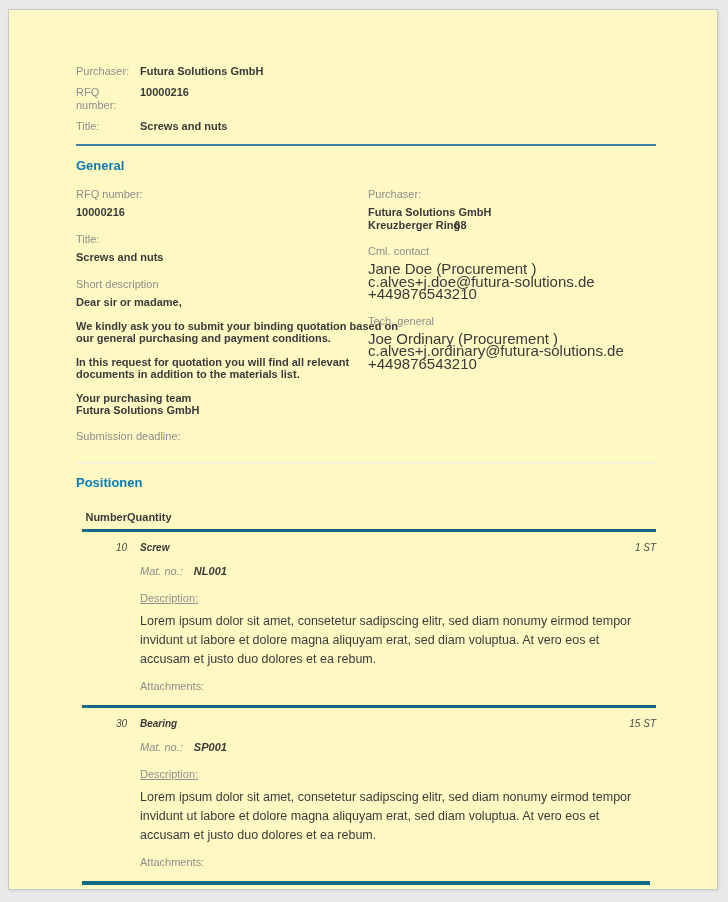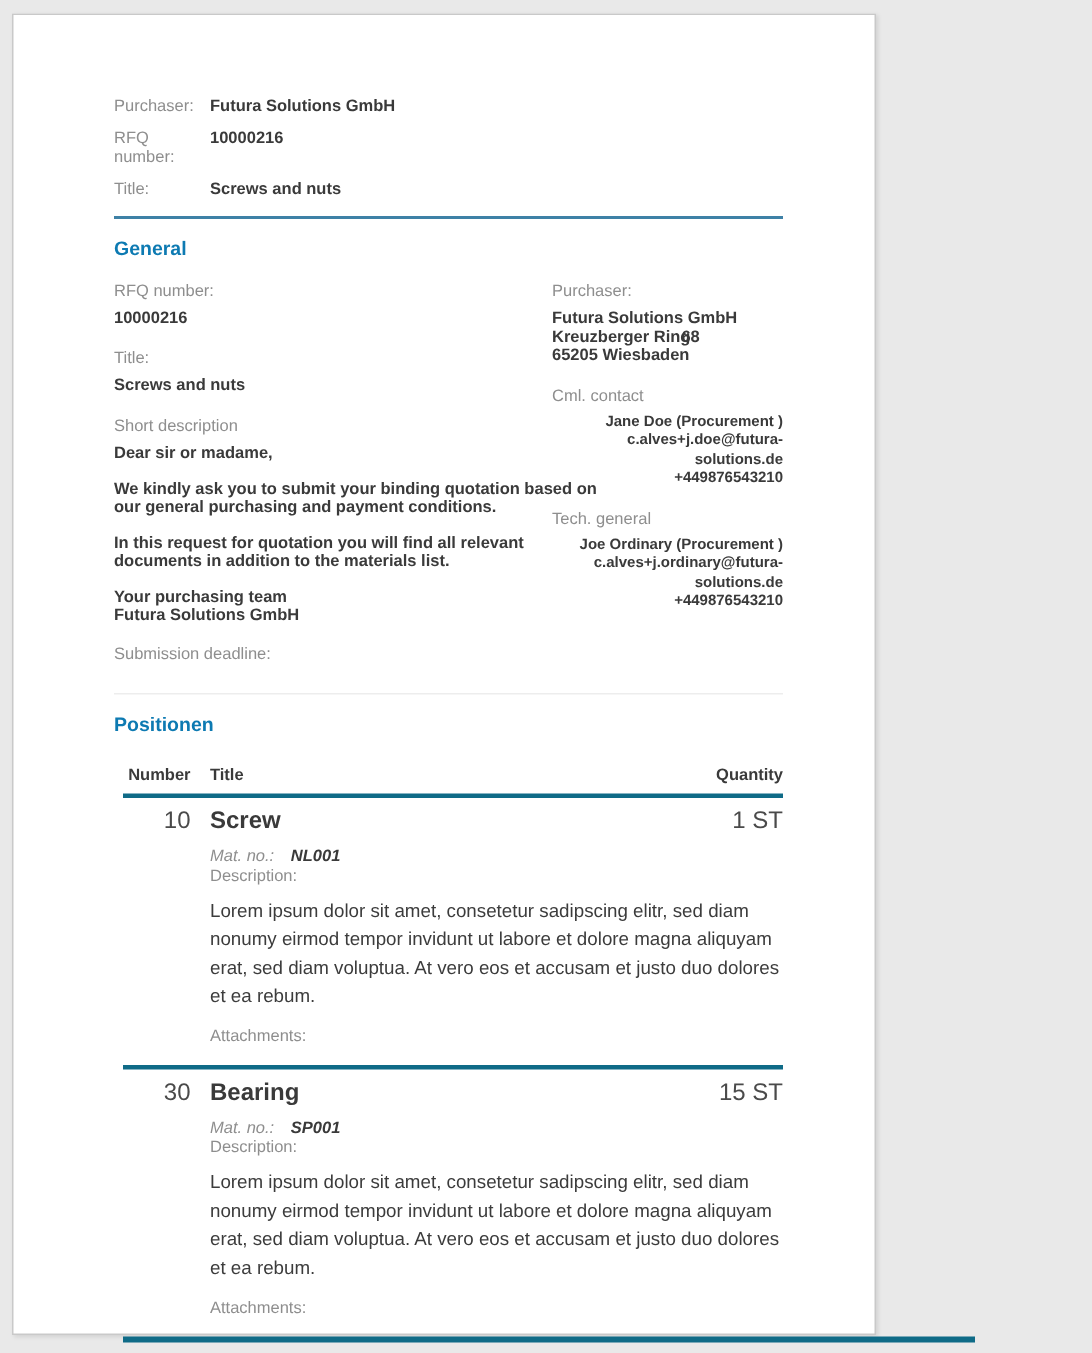--- a/index.html
+++ b/index.html
@@ -10,66 +10,66 @@
     --ink:#3a3a3a;
   }
   *{box-sizing:border-box;}
   html,body{margin:0;padding:0;}
   body{
     width:728px;height:902px;position:relative;overflow:hidden;
     background:#e9e9e9;
     font-family:"Liberation Sans",sans-serif;
   }
   .page{
-    position:absolute;left:8px;top:9px;width:576px;height:881px;
-    background:#ffffff;border:1px solid #c9c9c9;
+    position:absolute;left:8px;top:9px;width:710px;height:881px;
+    background:#fef9c3;border:1px solid #c9c9c9;
     box-shadow:1px 1px 3px rgba(0,0,0,0.10);
   }
   .content{padding:55px 61px 0 67px;}
 
   
   .srow{display:flex;font-size:11px;line-height:13px;margin-bottom:8px;}
   .slabel{flex:none;width:64px;color:var(--label-gray);}
   .svalue{font-weight:700;color:var(--ink);}
 
   .divider-blue{border-top:2px solid var(--thin-divider);margin-top:11px;}
   .section-title{margin-top:13px;font-size:13px;line-height:14px;font-weight:700;color:var(--accent);}
 
   
   .grid{display:grid;grid-template-columns:292px 1fr;margin-top:15px;align-items:start;}
   .field{margin-bottom:14px;}
   .f-label{font-size:11px;line-height:13px;color:var(--label-gray);margin-bottom:5px;}
   .f-value{font-size:11px;line-height:13px;font-weight:700;color:var(--ink);}
   .f-value.normal{font-weight:400;}
   .pre-block{white-space:pre;font-size:11px;line-height:12px;font-weight:700;color:var(--ink);overflow:visible;}
-  .multiline{white-space:pre-line;font-size:10px;line-height:12.5px;font-weight:700;color:var(--ink);text-align:right;}
+  .multiline{white-space:pre-line;font-size:15px;line-height:12.5px;font-weight:400;color:var(--ink);}
   .addr-line{font-size:11px;line-height:12.5px;font-weight:700;color:var(--ink);}
   .house{margin-left:-6px;}
 
   .divider-light{border-top:1px solid #ededed;margin-top:5px;}
 
   
   .postable{margin:21px 0 0 6px;}
   .thead{display:flex;font-size:11px;line-height:13px;font-weight:700;color:var(--ink);
          padding-bottom:5px;border-bottom:3px solid var(--teal);}
   .col-num{flex:none;width:45px;text-align:right;}
   .col-title{flex:1;margin-left:13px;}
   .col-qty{flex:none;text-align:right;}
   .item{padding:9px 0 12px;}
   .item.sep{border-top:3px solid var(--teal);}
-  .irow{display:flex;font-size:16px;line-height:13px;}
+  .irow{display:flex;font-size:10px;line-height:13px;font-style:italic;}
   .irow .num{color:#4a4a4a;}
   .irow .ititle{font-weight:700;color:var(--ink);}
   .irow .qty{color:#4a4a4a;}
   .ibody{margin-left:58px;}
   .matline{margin-top:11px;font-size:11px;line-height:13px;font-style:italic;}
   .mat-lbl{color:var(--label-gray);margin-right:8px;}
   .mat-val{font-weight:700;color:var(--ink);}
   .g-label{font-size:11px;line-height:13px;color:var(--label-gray);}
-  .dlabel{}
+  .dlabel{margin-top:14px;text-decoration:underline;}
   .desc{margin-top:7px;font-size:12.5px;line-height:19px;color:#3c3c3c;max-width:508px;}
   .alabel{margin-top:11px;}
   .bottom-line{border-top:4px solid var(--teal);width:568px;}
 </style>
 </head>
 <body style="background: rgb(233, 233, 233);">
 
 <div class="page">
   <div class="content">
 
@@ -118,21 +118,20 @@
         <div class="field">
           <div class="f-label">Submission deadline:</div>
         </div>
       </div>
 
       <div>
         <div class="field">
           <div class="f-label">Purchaser:</div>
           <div class="addr-line">Futura Solutions GmbH</div>
           <div class="addr-line"><span>Kreuzberger Ring</span><span class="house">68</span></div>
-          <div class="addr-line">65205 Wiesbaden</div>
         </div>
         <div class="field">
           <div class="f-label">Cml. contact</div>
           <div class="multiline">Jane Doe (Procurement )
 c.alves+j.doe@futura-solutions.de
 +449876543210</div>
         </div>
         <div class="field">
           <div class="f-label">Tech. general</div>
           <div class="multiline">Joe Ordinary (Procurement )
@@ -142,21 +141,20 @@
       </div>
     </div>
 
     <div class="divider-light"></div>
 
     <div class="section-title">Positionen</div>
 
     <div class="postable">
       <div class="thead">
         <span class="col-num">Number</span>
-        <span class="col-title">Title</span>
         <span class="col-qty">Quantity</span>
       </div>
 
       <div class="item">
         <div class="irow">
           <span class="col-num num">10</span>
           <span class="col-title ititle">Screw</span>
           <span class="col-qty qty">1 ST</span>
         </div>
         <div class="ibody">

